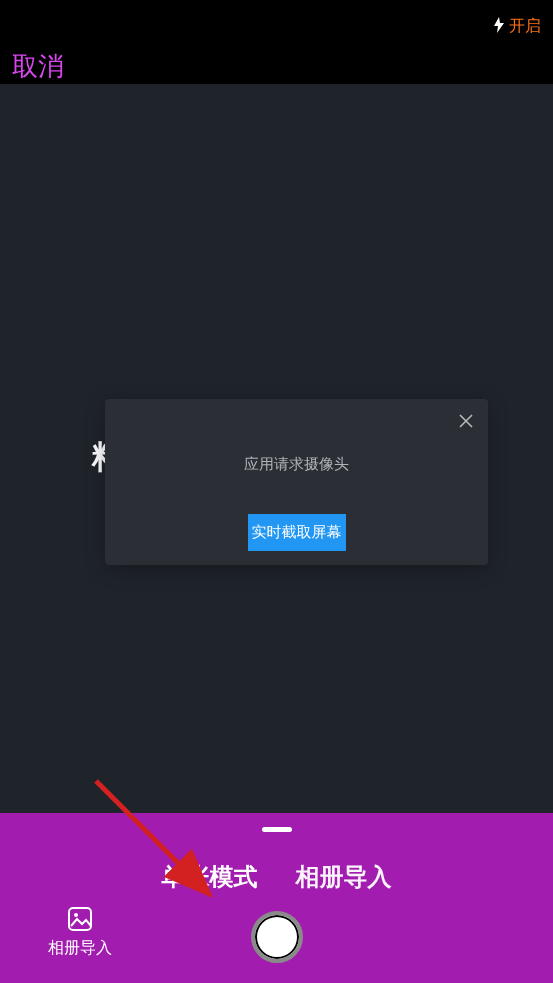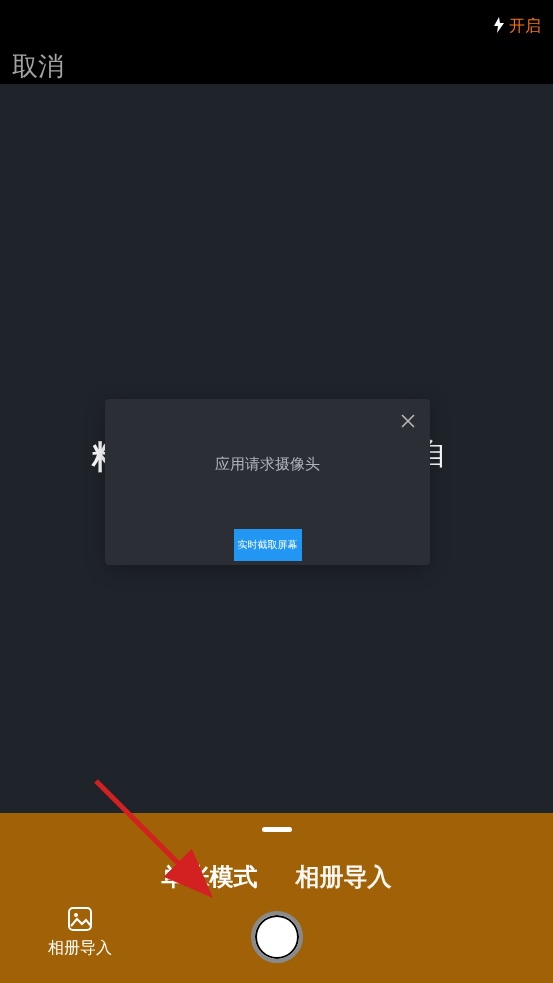--- a/index.html
+++ b/index.html
@@ -14,21 +14,21 @@
     .header {
       width: 100%;
       height: 84px;
       background: #000;
       position: relative;
       display: flex;
       align-items: center;
       padding: 0 12px;
     }
     .cancel-btn {
-      color: #a3a3a3;
+      color: #d946ef;
       font-size: 26px;
       font-weight: 400;
       cursor: pointer;
       margin-top: 48px;
     }
     .flash-toggle {
       position: absolute;
       right: 12px;
       top: 16px;
       color: #f97316;
@@ -60,21 +60,21 @@
       right: 106px;
       top: 350px;
       color: #fff;
       font-size: 30px;
       font-weight: 400;
     }
     .dialog {
       position: absolute;
       left: 105px;
       top: 315px;
-      width: 325px;
+      width: 383px;
       height: 166px;
       background: #2b2f35;
       border-radius: 4px;
       box-shadow: 0 4px 20px rgba(0,0,0,0.3);
     }
     .dialog-close {
       position: absolute;
       right: 12px;
       top: 12px;
       width: 20px;
@@ -93,31 +93,30 @@
     }
     .dialog-buttons {
       display: flex;
       justify-content: center;
       gap: 48px;
       margin-top: 40px;
     }
     .dialog-btn {
       background: #2196f3;
       color: #fff;
-      font-size: 10px;
+      font-size: 15px;
       padding: 9px 4px;
       border: none;
       cursor: pointer;
       font-family: inherit;
-      margin-top: 15px;
     }
     .bottom-bar {
       width: 100%;
       height: 170px;
-      background: #a16207;
+      background: #a21caf;
       position: relative;
     }
     .drag-handle {
       position: absolute;
       left: 50%;
       transform: translateX(-50%);
       top: 14px;
       width: 30px;
       height: 5px;
       background: #fff;

